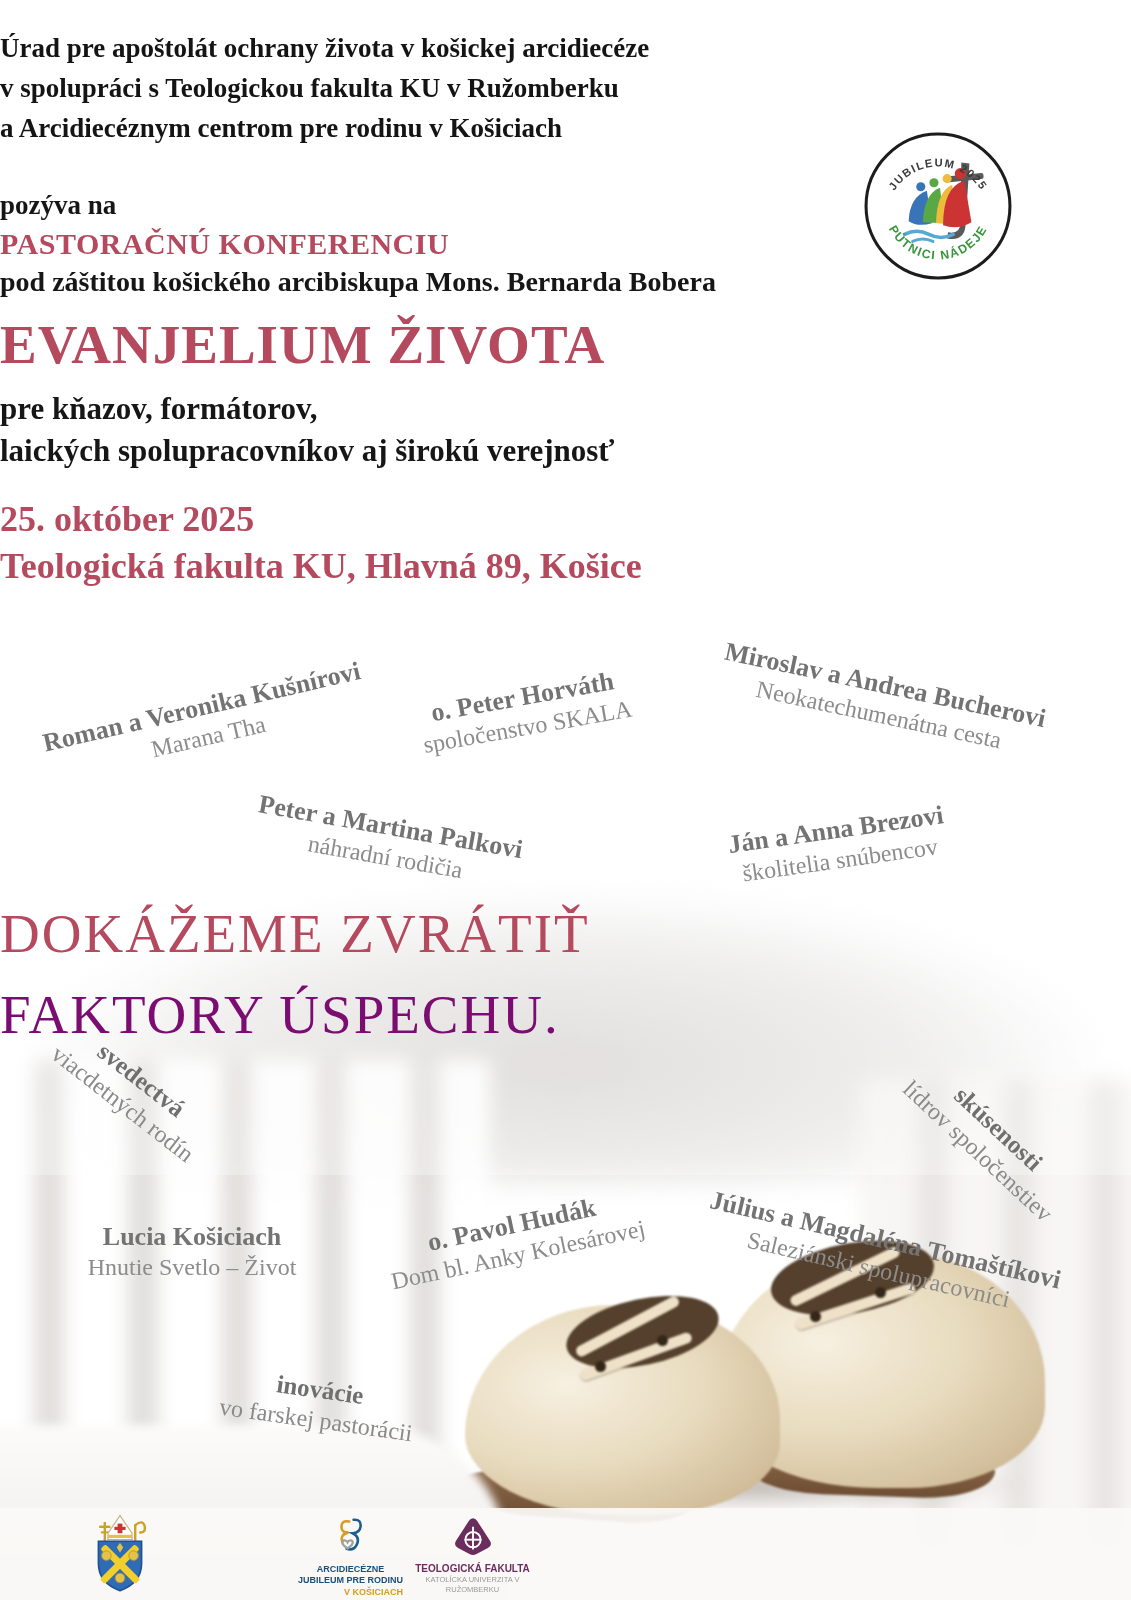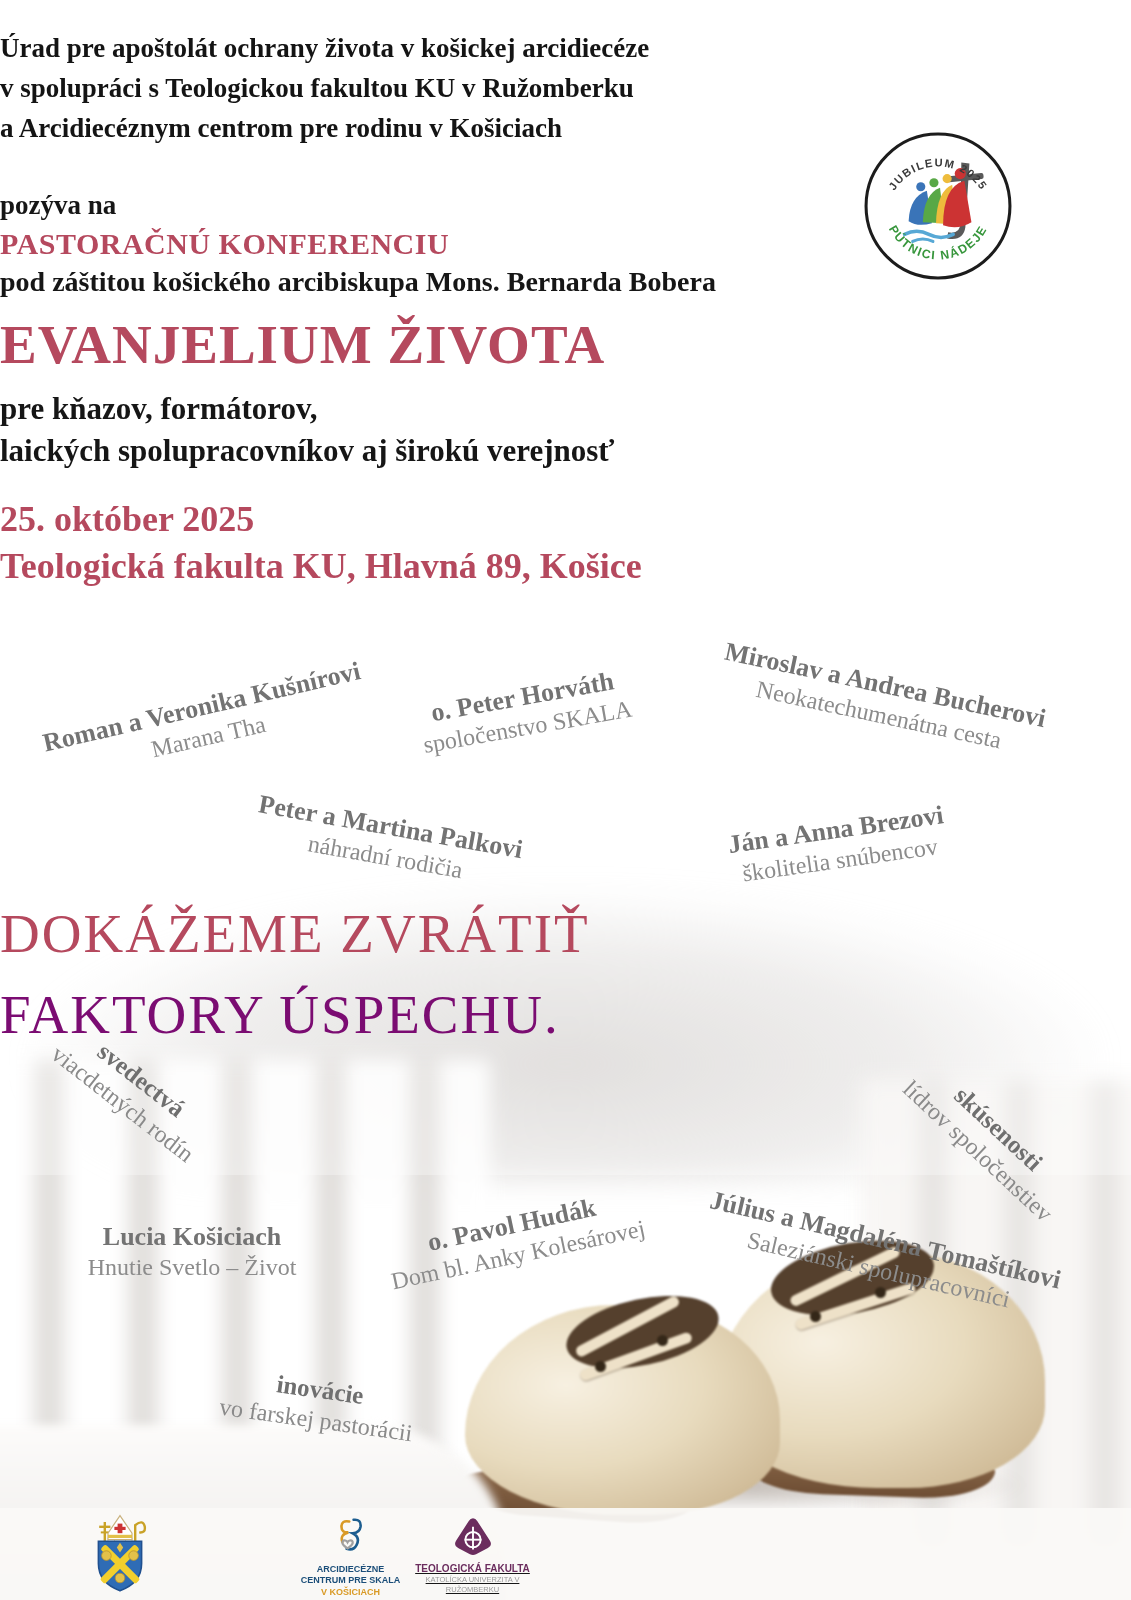--- a/index.html
+++ b/index.html
@@ -76,22 +76,22 @@
   
   .footer{position:absolute;left:0;top:1508px;width:100%;height:92px;
     background:rgba(250,249,247,.94);z-index:3;}
   .flogo{position:absolute;text-align:center;}
   .flogo .cap{display:block;font-family:"Liberation Sans","DejaVu Sans",sans-serif;font-weight:bold;}
   .fl-crest{left:72px;top:6px;width:95px;}
   .fl-apost{left:180px;top:8px;width:110px;}
   .fl-apost .cap{font-size:8px;color:#1b3f66;line-height:10px;}
   .fl-centrum{left:298px;top:8px;width:105px;}
   .fl-centrum .c1{font-size:9px;color:#1b4e79;line-height:11px;}
-  .fl-centrum .c2{font-size:9px;color:#d99a26;line-height:12px;}
-  .fl-teol{left:405px;top:8px;width:135px;text-decoration:underline;}
+  .fl-centrum .c2{font-size:9px;color:#d99a26;line-height:12px;text-align:right;}
+  .fl-teol{left:405px;top:8px;width:135px;}
   .fl-teol .c1{font-size:10px;color:#6b2d5e;line-height:13px;}
   .fl-teol .c2{font-size:7.5px;color:#9a9a9a;line-height:10px;font-weight:normal;}
 </style>
 </head>
 <body>
 
 <div class="poster">
 
   <div class="bg">
     <div class="blob-headboard"></div>
@@ -117,21 +117,21 @@
         <div class="lace" style="left:112px;top:46px;width:118px;height:11px;transform:rotate(-20deg);"></div>
         <div class="eyelet" style="left:130px;top:56px;"></div>
         <div class="eyelet" style="left:192px;top:30px;"></div>
       </div>
     </div>
     <div class="rail-front"></div>
   </div>
 
   <div class="txt hdr">
     <div>Úrad pre apoštolát ochrany života v košickej arcidiecéze</div>
-    <div>v spolupráci s Teologickou fakultou KU v Ružomberku</div>
+    <div>v spolupráci s Teologickou fakulta KU v Ružomberku</div>
     <div>a Arcidiecéznym centrom pre rodinu v Košiciach</div>
   </div>
 
   <svg class="jubileum" viewBox="0 0 150 150" xmlns="http://www.w3.org/2000/svg">
     <circle cx="75" cy="75" r="71" fill="#ffffff" stroke="#1c1c1c" stroke-width="3"></circle>
     <defs>
       <path id="jubTop" d="M 26,76 A 50 50 0 0 1 124,76" fill="none"></path>
       <path id="jubBot" d="M 22,84 A 54 54 0 0 0 128,84" fill="none"></path>
     </defs>
 
@@ -249,21 +249,21 @@
     </div>
 
 
     <div class="flogo fl-centrum">
       <svg width="52" height="44" viewBox="0 0 120 100" xmlns="http://www.w3.org/2000/svg">
         <path d="M 56,12 q -18,-4 -18,12 q 0,14 16,13 q -20,5 -14,22" fill="none" stroke="#d99a26" stroke-width="6" stroke-linecap="round"></path>
         <path d="M 66,8 q 18,-2 16,16 q -2,14 -18,15 q 18,9 9,27 q -7,14 -23,9" fill="none" stroke="#1c5d8f" stroke-width="6" stroke-linecap="round"></path>
         <path d="M 52,60 c -3,-6 -12,-6 -12,1 c 0,6 7,9 12,13 c 5,-4 12,-7 12,-13 c 0,-7 -9,-7 -12,-1 Z" fill="none" stroke="#a0a0a0" stroke-width="5"></path>
       </svg>
       <span class="cap c1">ARCIDIECÉZNE</span>
-      <span class="cap c1">CENTRUM PRE SKALA</span>
+      <span class="cap c1">JUBILEUM PRE RODINU</span>
       <span class="cap c2">V KOŠICIACH</span>
     </div>
 
     <div class="flogo fl-teol">
       <svg width="46" height="42" viewBox="0 0 120 110" xmlns="http://www.w3.org/2000/svg">
         <path d="M 60,6 Q 67,6 71,13 L 104,64 Q 112,77 99,84 L 68,100 Q 60,104 52,100 L 21,84 Q 8,77 16,64 L 49,13 Q 53,6 60,6 Z" fill="#6b2d5e"></path>
         <circle cx="60" cy="62" r="20" fill="none" stroke="#ffffff" stroke-width="5"></circle>
         <line x1="60" y1="28" x2="60" y2="88" stroke="#ffffff" stroke-width="5"></line>
         <line x1="38" y1="62" x2="82" y2="62" stroke="#ffffff" stroke-width="5"></line>
       </svg>

